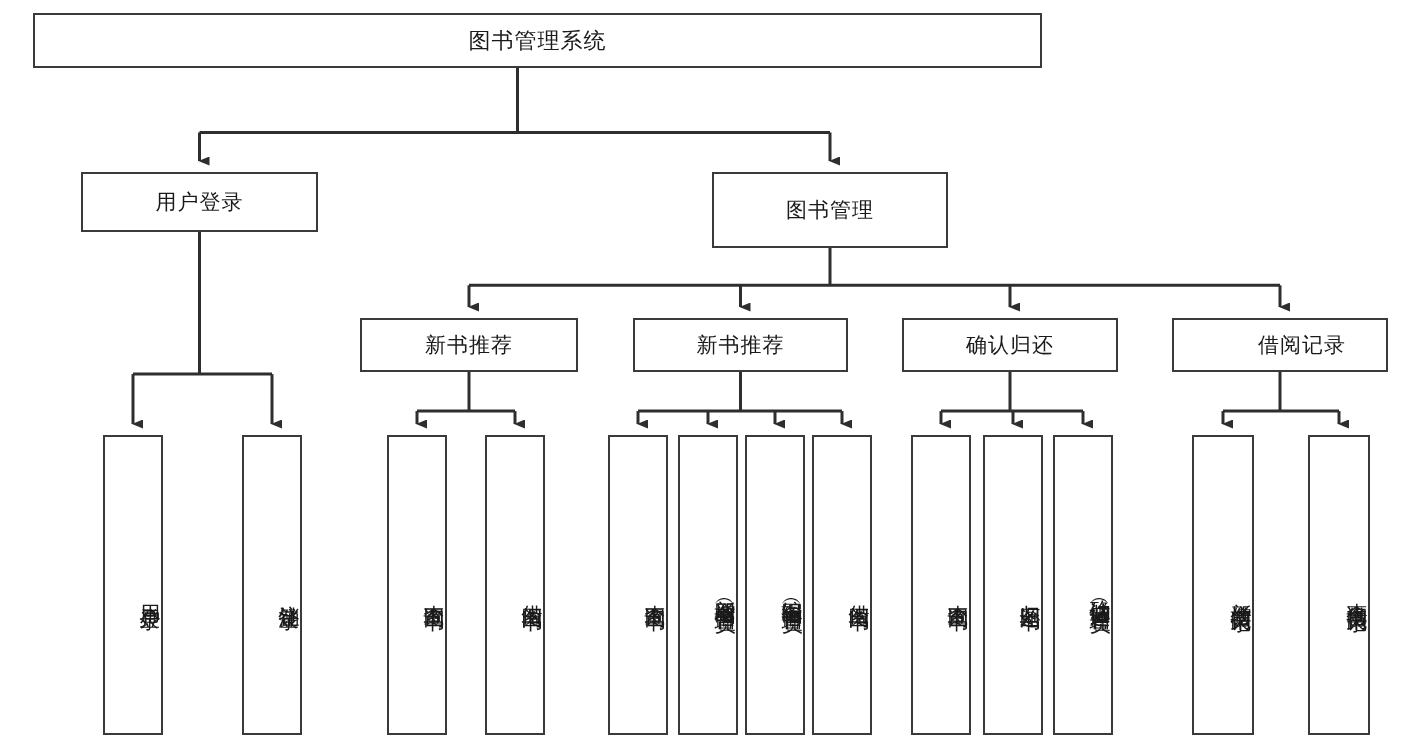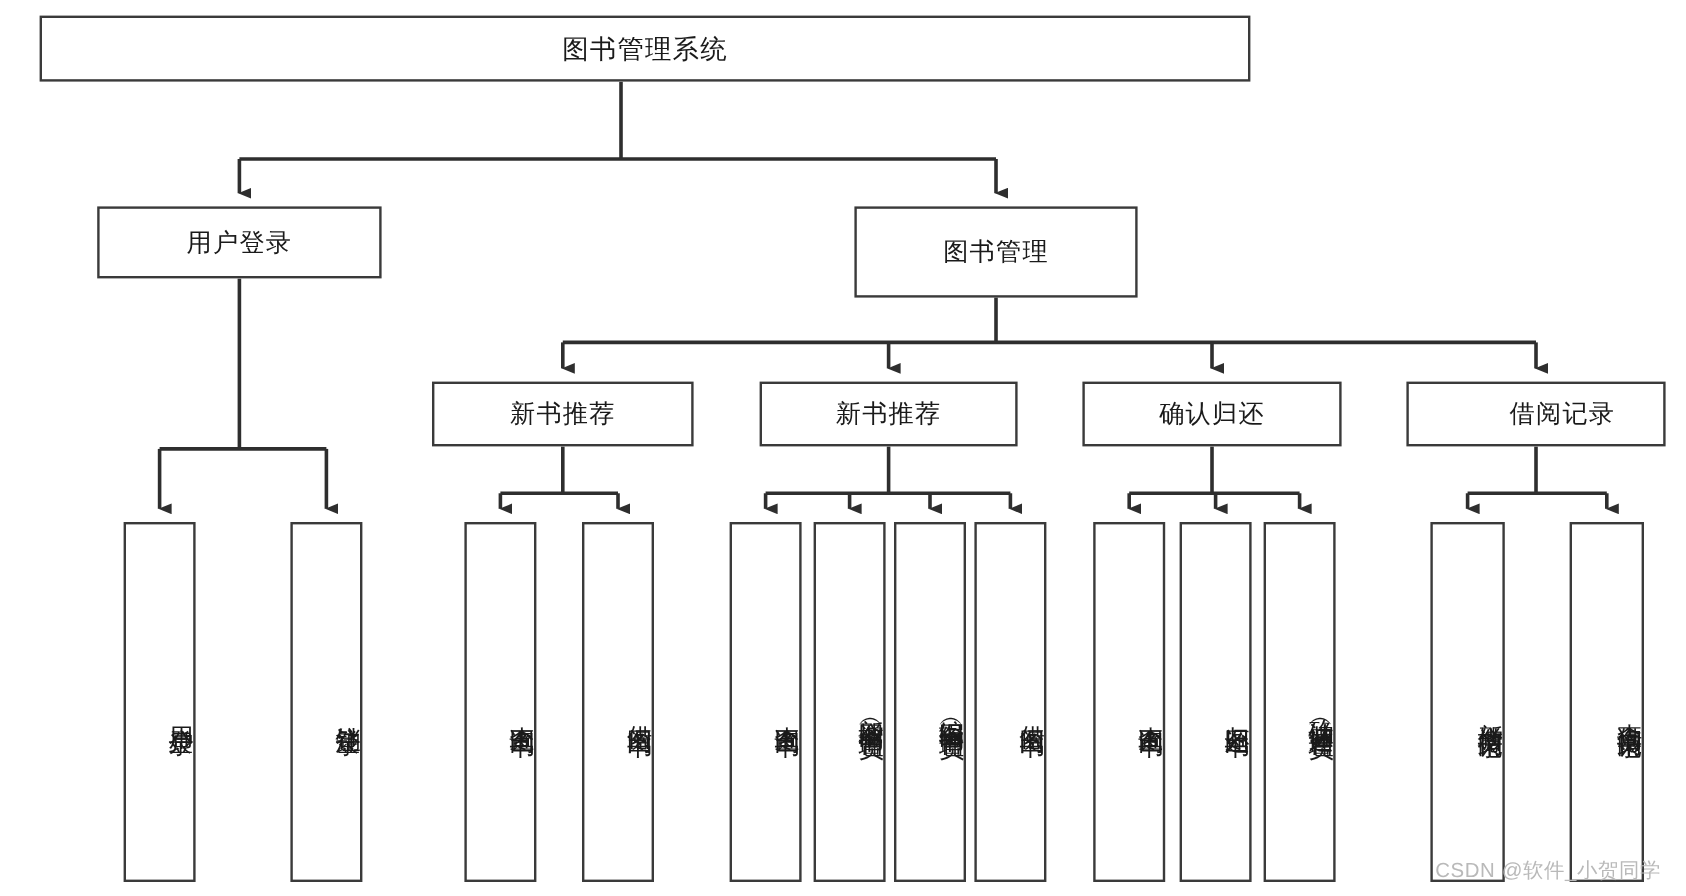--- a/index.html
+++ b/index.html
@@ -175,15 +175,14 @@
   <div class="node vert" style="left: 1053px; top: 435px; width: 60px; height: 300px;">
       <span class="vtext">确认归还（管理员）</span>
     </div>
   <div class="node vert" style="left: 1192px; top: 435px; width: 62px; height: 300px;">
       <span class="vtext">新增借阅记录</span>
     </div>
   <div class="node vert" style="left: 1308px; top: 435px; width: 62px; height: 300px;">
       <span class="vtext">查询借阅记录</span>
     </div>
 
-  <div class="watermark" style="left: 1196px; top: 714px;">CSDN @软件_小贺同学</div>
 
 </div>
 
 </body></html>

